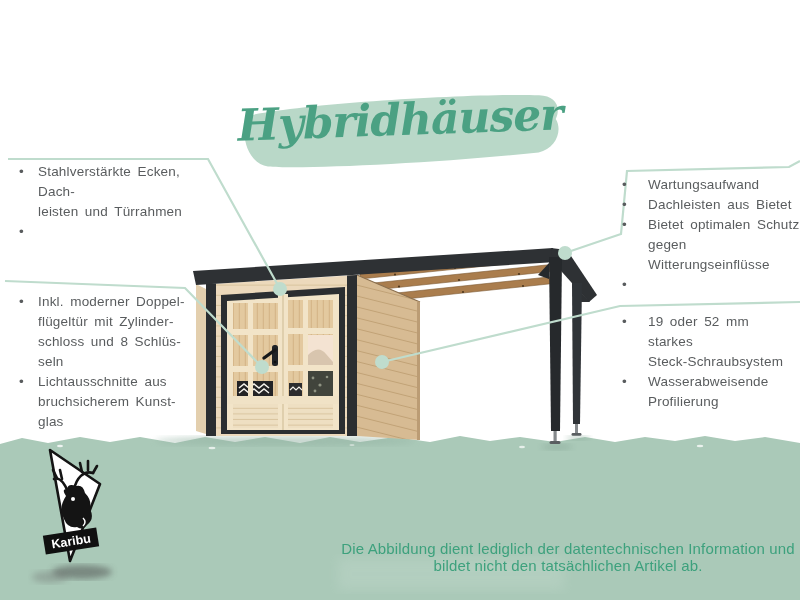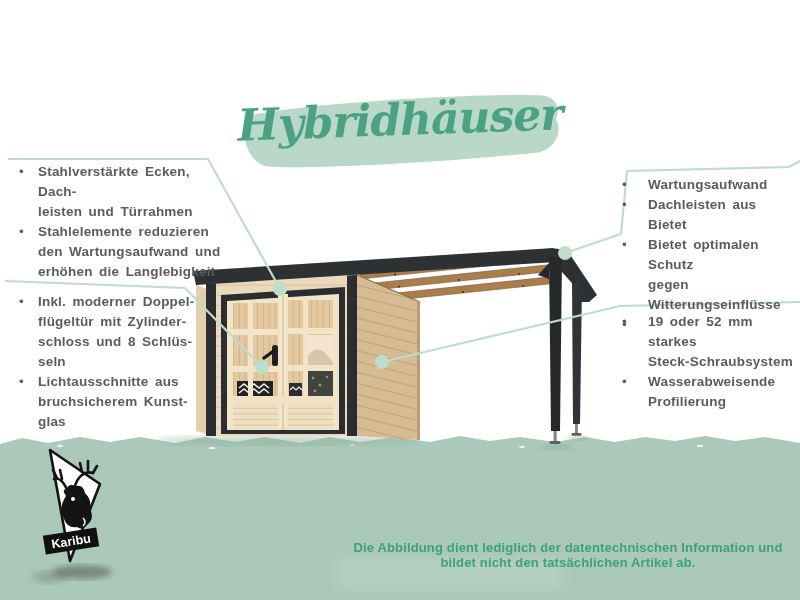--- a/index.html
+++ b/index.html
@@ -8,29 +8,29 @@
   .stage svg.scene{position:absolute;left:0;top:0;}
   .title-wrap{position:absolute;left:230px;top:92px;width:340px;height:80px;z-index:4;}
   .title-text{position:absolute;left:0;top:2px;width:340px;text-align:center;
       font-family:"DejaVu Serif",serif;font-style:italic;font-weight:bold;
       font-size:44px;color:#4ba183;transform:rotate(-2deg);letter-spacing:-1px;}
   .callout-group{position:absolute;z-index:3;}
   .callout-group ul{list-style:none;margin:0;padding:0;}
   .callout-group li{display:flex;align-items:flex-start;}
   .blt{flex:0 0 auto;color:#595c5e;font-size:13.5px;line-height:20px;}
   .ftext{white-space:pre-line;color:#595c5e;font-size:13.5px;line-height:20px;
-         letter-spacing:.2px;word-spacing:2.5px;font-weight:bold;}
+         letter-spacing:.2px;word-spacing:2.5px;}
   .cg-left .blt{width:26px;padding-left:7px;box-sizing:border-box;}
   .cg-right .blt{width:35px;padding-left:9px;box-sizing:border-box;}
   #cg-left-top{left:12px;top:162px;width:210px;}
   #cg-left-bottom{left:12px;top:292px;width:210px;}
   #cg-right-top{left:613px;top:175px;width:187px;}
   #cg-right-bottom{left:613px;top:312px;width:187px;}
   .footer-note{position:absolute;left:338px;top:540px;width:460px;z-index:4;
-      text-align:center;font-size:13px;font-weight:bold;color:#3da17d;letter-spacing:.15px;}
+      text-align:center;font-size:15px;font-weight:normal;color:#3da17d;letter-spacing:.15px;}
 </style>
 </head>
 <body>
 
 <div class="stage">
 
   <svg class="scene" width="800" height="600" viewBox="0 0 800 600">
     <defs>
       <pattern id="pWallF" width="10" height="10.2" patternUnits="userSpaceOnUse">
         <rect width="10" height="10.2" fill="#ecd9bc"></rect>
@@ -216,23 +216,20 @@
 
   <div class="callout-group cg-left" id="cg-left-top">
     <ul>
       <li>
         <span class="blt">•</span>
         <span class="ftext">Stahlverstärkte Ecken, Dach-
 leisten und Türrahmen</span>
       </li>
       <li>
         <span class="blt">•</span>
-        <span class="ftext">Stahlelemente reduzieren
-den Wartungsaufwand und
-erhöhen die Langlebigkeit</span>
       </li>
     </ul>
   </div>
 
   <div class="callout-group cg-left" id="cg-left-bottom">
     <ul>
       <li>
         <span class="blt">•</span>
         <span class="ftext">Inkl. moderner Doppel-
 flügeltür mit Zylinder-

